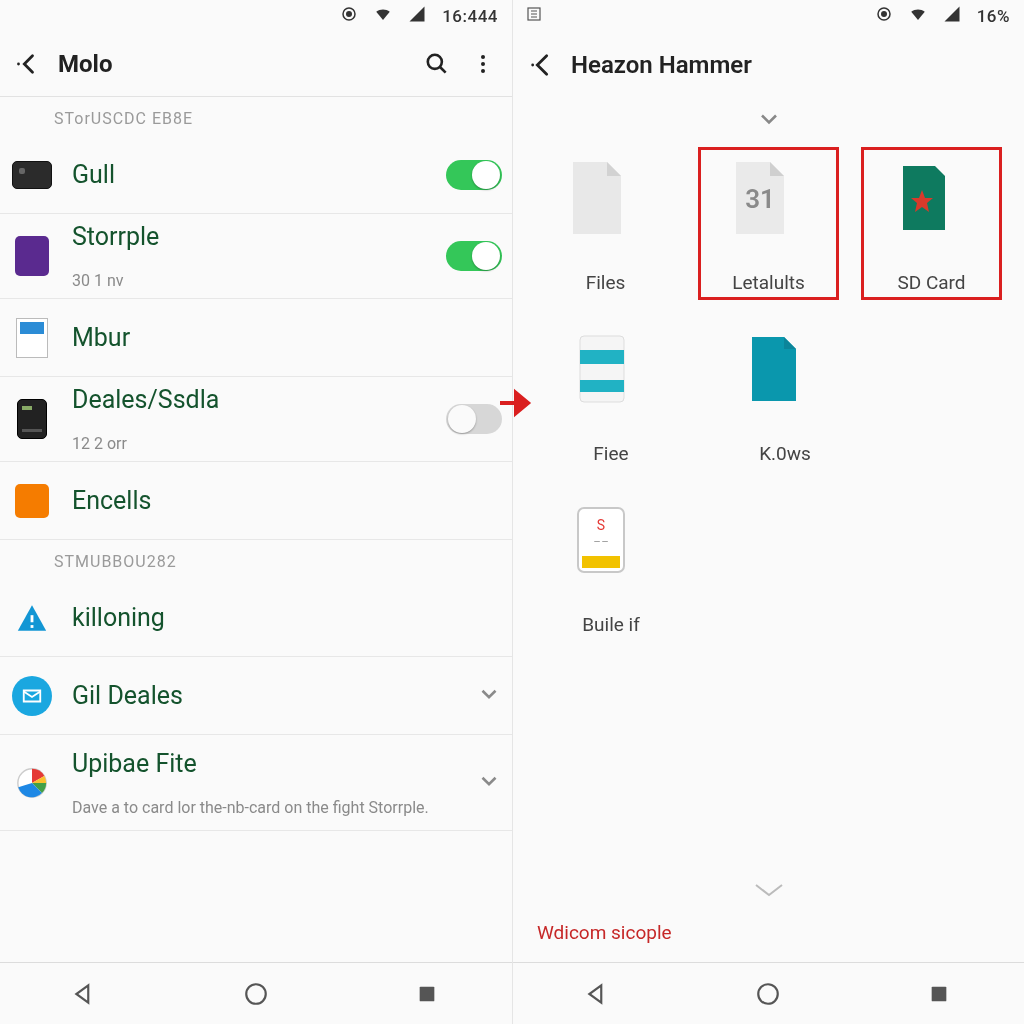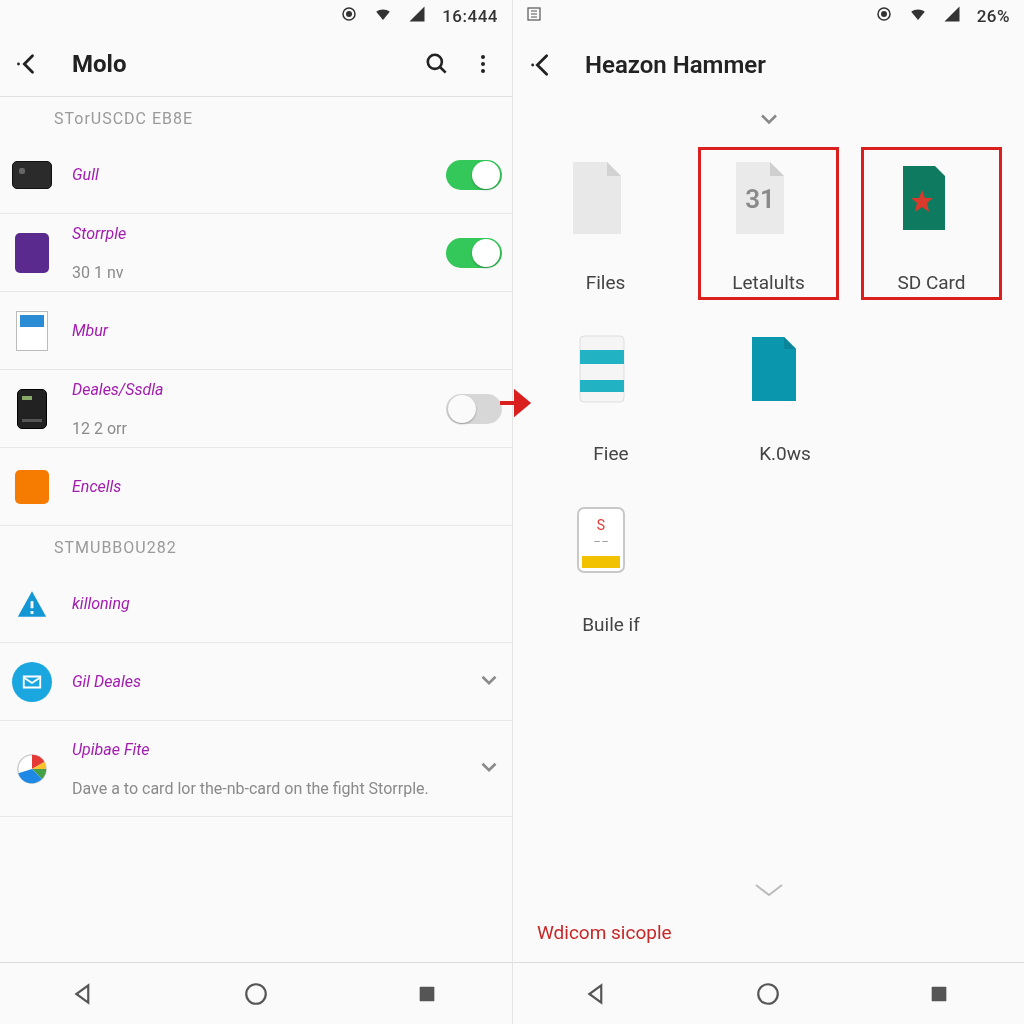--- a/index.html
+++ b/index.html
@@ -8,30 +8,30 @@
 
 
 .status { height: 32px; display: flex; align-items: center; justify-content: flex-end; gap: 16px; padding: 0 14px 0 0; font-size: 17px; color: #333; background: #fafafa; }
 .status .notif-left { margin-right: auto; padding-left: 12px; color:#555; font-size:18px; }
 .status svg, .status .sicon { width: 18px; height: 18px; }
 .status .clock { font-weight: 500; letter-spacing: .5px; }
 
 
 .appbar { height: 65px; display: flex; align-items: center; padding: 0 6px; border-bottom: 1px solid #e2e2e2; background:#fafafa; }
 .appbar .back { width: 46px; height: 46px; display:flex; align-items:center; justify-content:center; }
-.appbar .title { font-size: 24px; font-weight: 700; color:#222; margin-left:20px; }
+.appbar .title { font-size: 24px; font-weight: 700; color:#222; margin-left:6px; }
 .appbar .spacer { flex:1; }
 .appbar .action { width: 46px; height: 46px; display:flex; align-items:center; justify-content:center; }
 
 
 .section-header { font-size: 16px; letter-spacing: 1px; color:#9a9a9a; padding: 12px 10px 8px; text-transform: none; margin-left: 44px; }
 .row { display:flex; align-items:center; min-height: 78px; padding: 8px 10px; border-bottom: 1px solid #e7e7e7; background:#fafafa; }
 .row .ricon { width: 44px; height: 44px; display:flex; align-items:center; justify-content:center; margin-right: 18px; }
 .row .txt { flex:1; }
-.row .primary { font-size: 16px; color:#a21caf;font-style:italic; }
+.row .primary { font-size: 25px; color:#14532d; }
 .row .secondary { font-size: 16px; color:#8a8a8a; margin-top:20px; }
 .row .ctl { margin-left: 8px; }
 
 
 .toggle { width: 56px; height: 30px; border-radius: 15px; position: relative; }
 .toggle .knob { position:absolute; width: 28px; height:28px; border-radius:50%; background:#fff; top:1px; box-shadow:0 1px 2px rgba(0,0,0,.3); }
 .toggle.on { background:#34c759; }
 .toggle.on .knob { right:2px; background:#fff; }
 .toggle.off { background:#d7d7d7; }
 .toggle.off .knob { left:2px; background:#fafafa; }
@@ -276,21 +276,21 @@
     <span><svg width="18" height="18" viewBox="0 0 24 24" fill="none" stroke="#333" stroke-width="2">
           <circle cx="12" cy="12" r="8"></circle>
           <circle cx="12" cy="12" r="3" fill="#333"></circle>
         </svg></span>
     <span><svg width="18" height="18" viewBox="0 0 24 24" fill="#333">
           <path d="M12 20l9-11c-5-4-13-4-18 0l9 11z"></path>
         </svg></span>
     <span><svg width="18" height="18" viewBox="0 0 24 24" fill="#333">
           <path d="M2 22h20V2L2 22z"></path>
         </svg></span>
-    <span class="clock">26%</span>
+    <span class="clock">16%</span>
   </div>
 
   <div class="appbar" style="border-bottom:none">
     <div class="back">
       <svg width="28" height="28" viewBox="0 0 24 24" fill="none" stroke="#222" stroke-width="2.4" stroke-linecap="round">
           <path d="M16 4l-8 8 8 8M4 12h0"></path>
         </svg>
     </div>
     <div class="title" style="font-weight:600">Heazon Hammer</div>
   </div>

